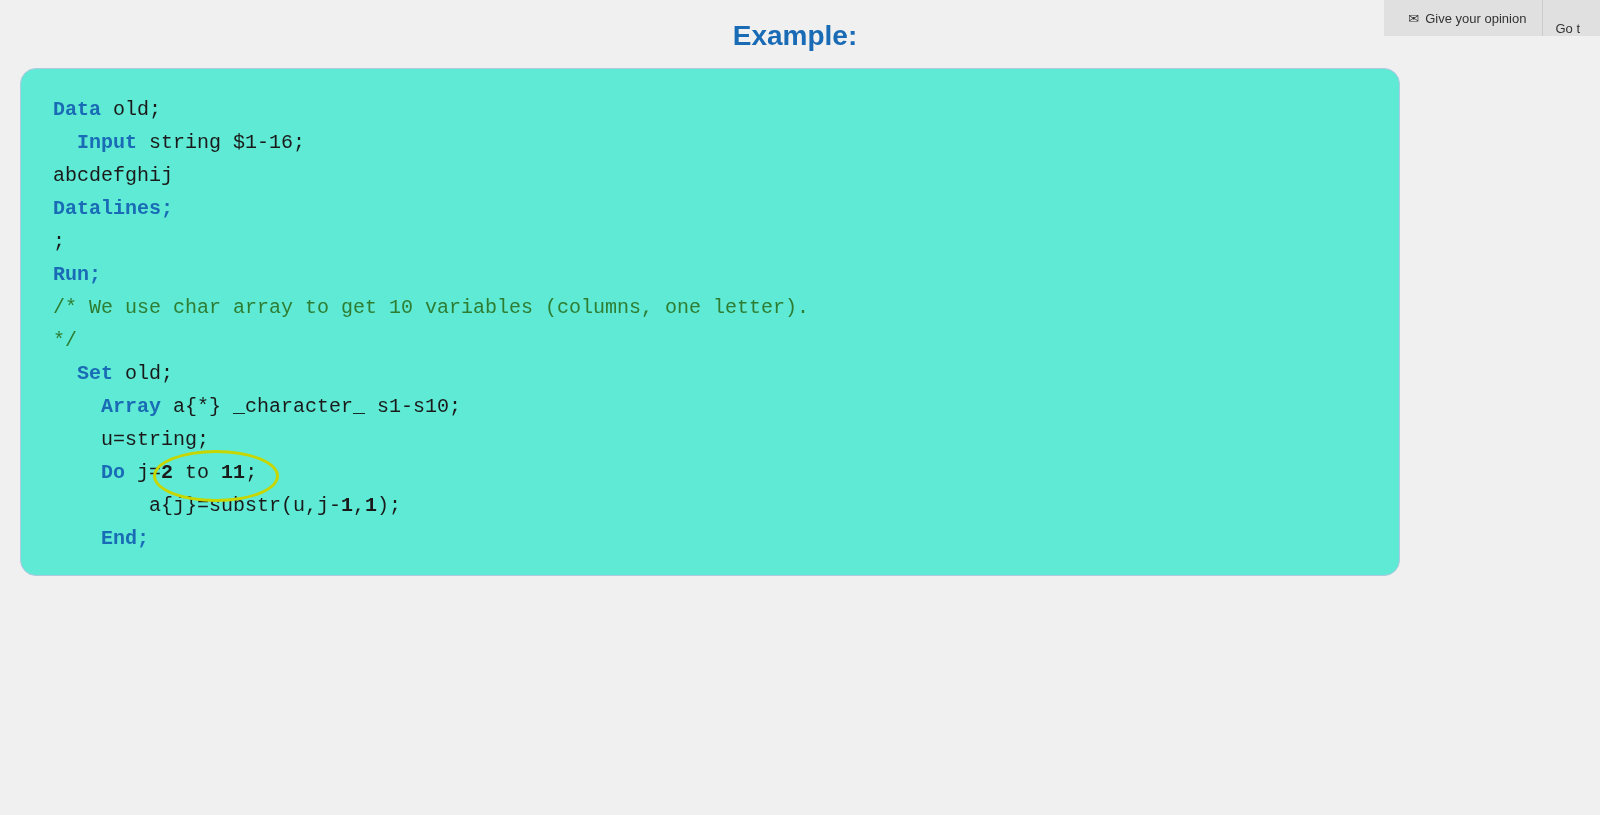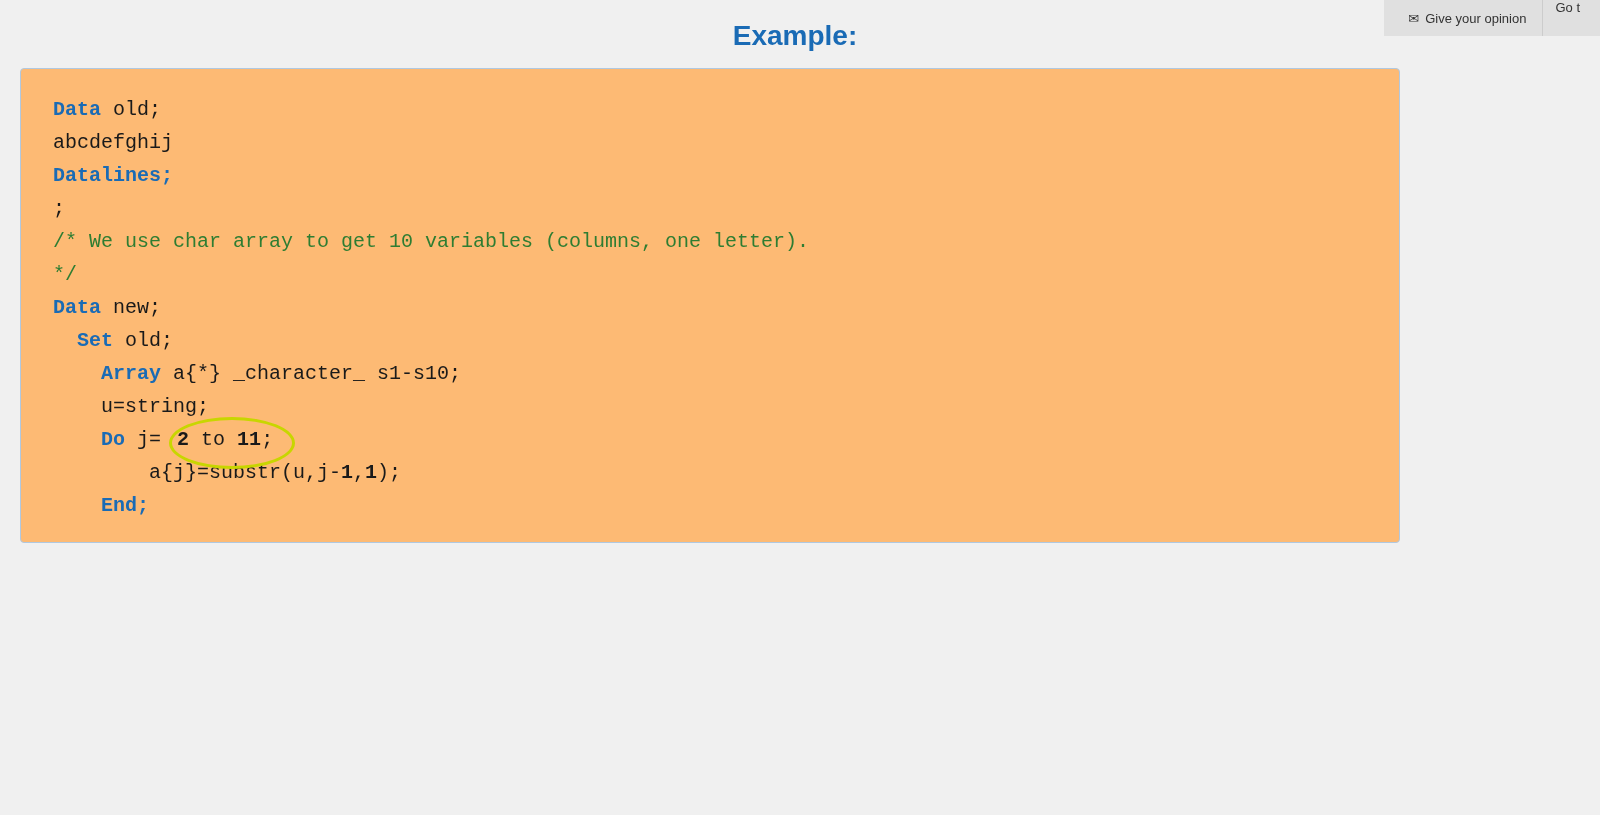--- a/index.html
+++ b/index.html
@@ -32,21 +32,21 @@
       gap: 6px;
       font-size: 13px;
       color: #333;
       padding: 0 16px;
       height: 100%;
       border-right: 1px solid #ccc;
     }
 
     .top-bar-go {
       display: flex;
-      align-items: flex-start;
+      align-items: flex-end;
       gap: 4px;
       font-size: 13px;
       color: #333;
       padding: 0 12px;
       height: 100%;
     }
 
     .main-content {
       position: absolute;
       top: 0;
@@ -67,23 +67,23 @@
 
     .example-label {
       font-size: 28px;
       font-weight: bold;
       color: #1a6bb5;
       margin-bottom: 16px;
       text-align: center;
     }
 
     .code-block {
-      background: #fdba74;
+      background: #5eead4;
       border: 1px solid #b0c8e0;
-      border-radius: 4px;
+      border-radius: 16px;
       padding: 24px 32px 20px 32px;
       font-family: 'Courier New', Courier, monospace;
       font-size: 20px;
       line-height: 1.65;
       position: relative;
       max-width: 1380px;
     }
 
     .code-line {
       display: block;
@@ -101,21 +101,20 @@
     }
 
     .normal {
       color: #1a1a1a;
     }
 
     
     .highlight-circle {
       position: relative;
       display: inline-block;
-      margin-left: 16px;
     }
 
     .highlight-circle::before {
       content: '';
       position: absolute;
       top: -6px;
       left: -8px;
       width: 120px;
       height: 46px;
       border: 3px solid #c8d600;
@@ -139,34 +138,35 @@
     </div>
   </div>
 
 
   <div class="example-label">Example:</div>
 
   <div class="code-block">
 
     <span class="code-line"><span class="kw-blue">Data</span><span class="normal"> old;</span></span>
 
+    <span class="code-line"><span class="normal">  </span><span class="kw-blue">Input</span><span class="normal"> string $1-16;</span></span>
 
     <span class="code-line"><span class="normal">abcdefghij</span></span>
 
     <span class="code-line"><span class="kw-blue">Datalines;</span></span>
 
 
     <span class="code-line"><span class="normal">;</span></span>
 
+    <span class="code-line"><span class="kw-blue">Run;</span></span>
 
     <span class="code-line"><span class="kw-green">/* We use char array to get 10 variables (columns, one letter).</span></span>
 
     <span class="code-line"><span class="kw-green">*/</span></span>
 
-    <span class="code-line"><span class="kw-blue">Data</span><span class="normal"> new;</span></span>
 
     <span class="code-line"><span class="normal">  </span><span class="kw-blue">Set</span><span class="normal"> old;</span></span>
 
     <span class="code-line"><span class="normal">    </span><span class="kw-blue">Array</span><span class="normal"> a{*} _character_ s1-s10;</span></span>
 
     <span class="code-line"><span class="normal">    u=string;</span></span>
 
     <span class="code-line"><span class="normal">    </span><span class="kw-blue">Do</span><span class="normal"> j=</span><span class="highlight-circle"><strong class="normal">2</strong><span class="normal"> </span><span class="normal">to</span><span class="normal"> </span><strong class="normal">11</strong></span><span class="normal">;</span></span>
 
     <span class="code-line"><span class="normal">        a{j}=substr(u,j-</span><strong class="normal">1</strong><span class="normal">,</span><strong class="normal">1</strong><span class="normal">);</span></span>

